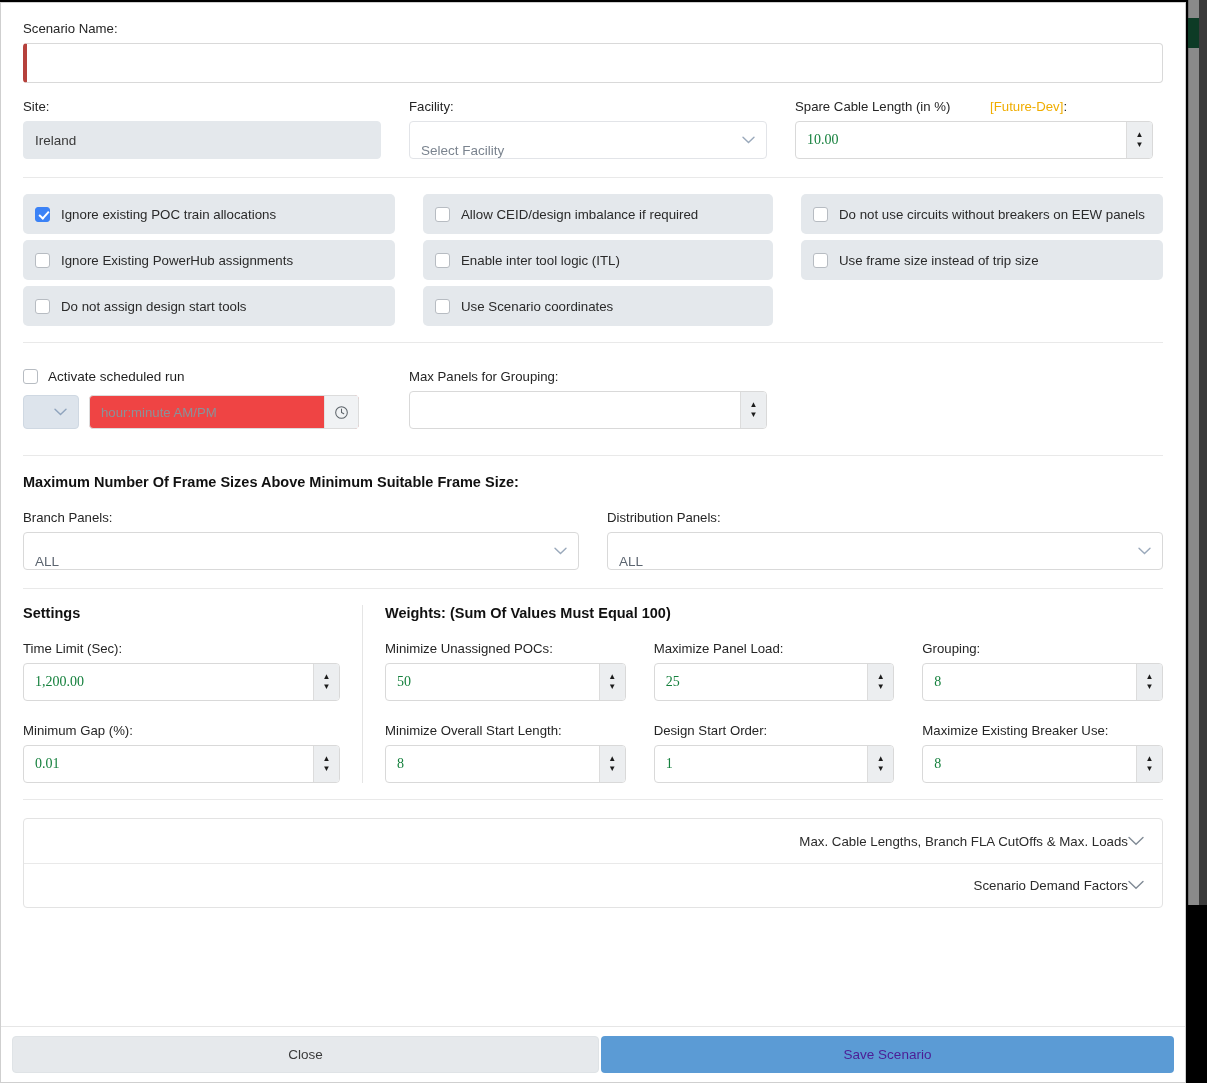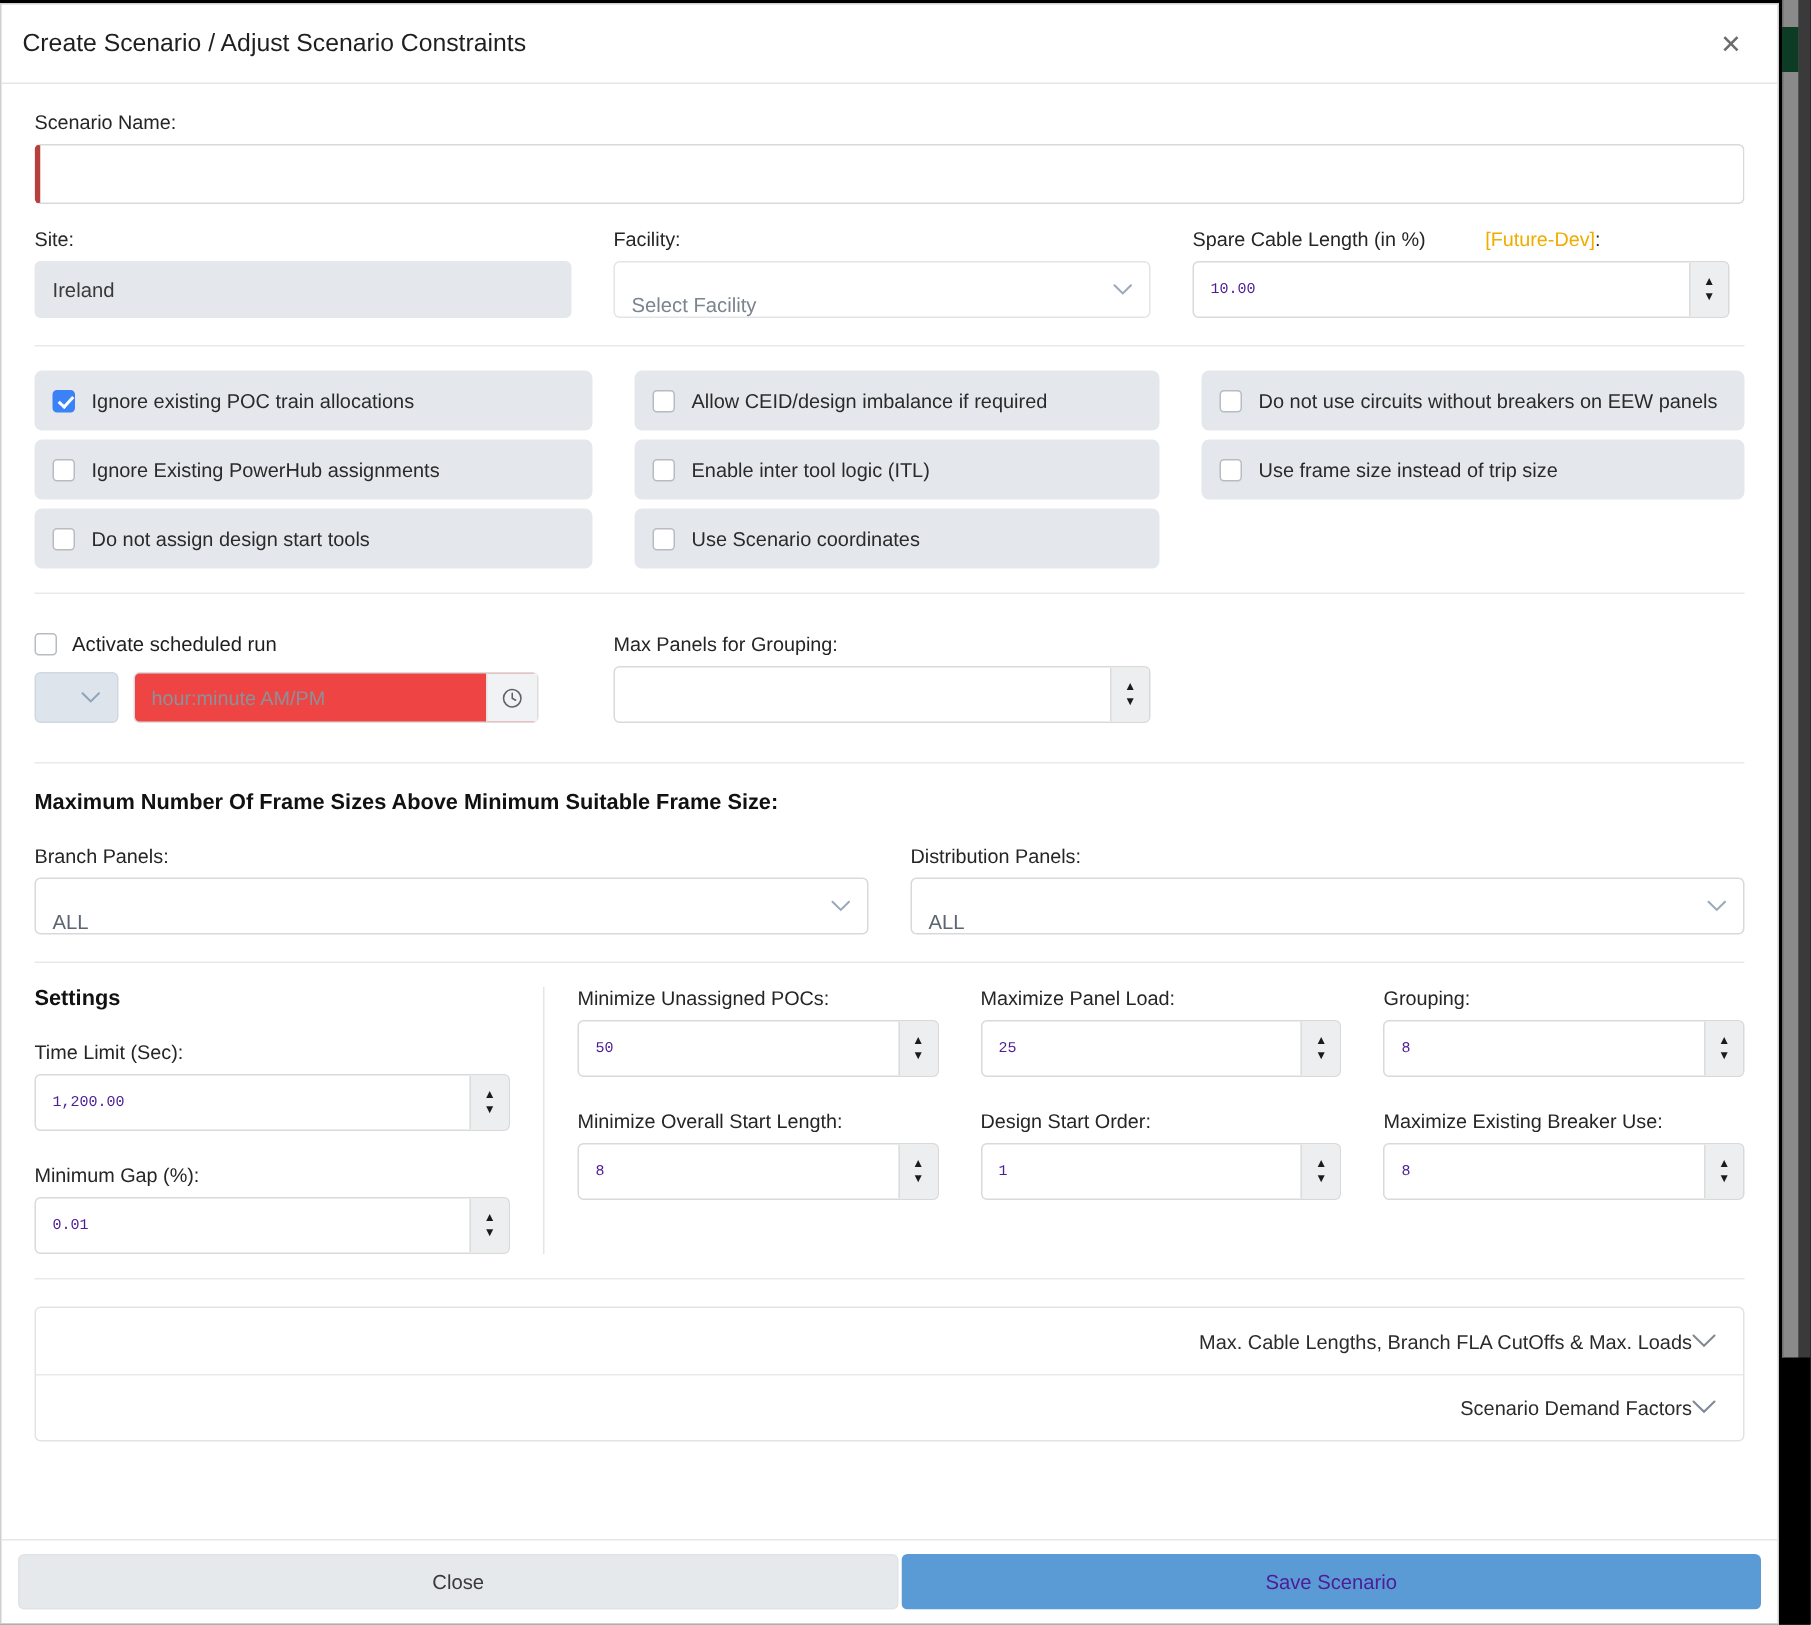--- a/index.html
+++ b/index.html
@@ -141,24 +141,24 @@
     display: flex;
     height: 38px;
     border: 1px solid #d9d9d9;
     border-radius: 4px;
     overflow: hidden;
     background: #fff;
   }
   .spin input {
     flex: 1 1 auto;
     border: none; outline: none;
-    font-size: 10px; color: #4c1d95;
+    font-size: 14px; color: #15803d;
     padding: 0 11px;
     background: transparent;
-    font-family: Liberation Mono, monospace;
+    font-family: Liberation Serif, serif;
     min-width: 0;
   }
   .spin .arrows {
     flex: 0 0 26px;
     border-left: 1px solid #dcdcdc;
     background: #eceef0;
     display: flex; flex-direction: column;
   }
   .spin .arrows span {
     flex: 1 1 50%;
@@ -326,24 +326,20 @@
 <body>
 
 <div id="backdrop">
   <div class="strip-track"></div>
   <div class="strip-scroll"></div>
   <div class="strip-green"></div>
 </div>
 
 <div id="modal">
 
-  <div class="modal-header">
-    <div class="modal-title">Create Scenario / Adjust Scenario Constraints</div>
-    <button class="close-btn">✕</button>
-  </div>
 
   <div class="modal-body">
 
     <div class="section" style="padding-top:18px;">
       <label class="fld">Scenario Name:</label>
       <input class="txt invalid" type="text" placeholder="" style="">
     </div>
 
     <div class="section" style="padding-top:16px; padding-bottom:18px;">
       <div class="row2">
@@ -516,20 +512,21 @@
               <input type="text" value="0.01" style="">
               <div class="arrows">
                 <span>▲</span>
                 <span>▼</span>
               </div>
             </div>
           </div>
         </div>
 
         <div class="sw-right">
+          <h3 class="sec">Weights: (Sum Of Values Must Equal 100)</h3>
           <div class="wgrid">
             <div>
               <label class="fld">Minimize Unassigned POCs:</label>
               <div class="spin">
                 <input type="text" value="50" style="">
                 <div class="arrows">
                   <span>▲</span>
                   <span>▼</span>
                 </div>
               </div>

